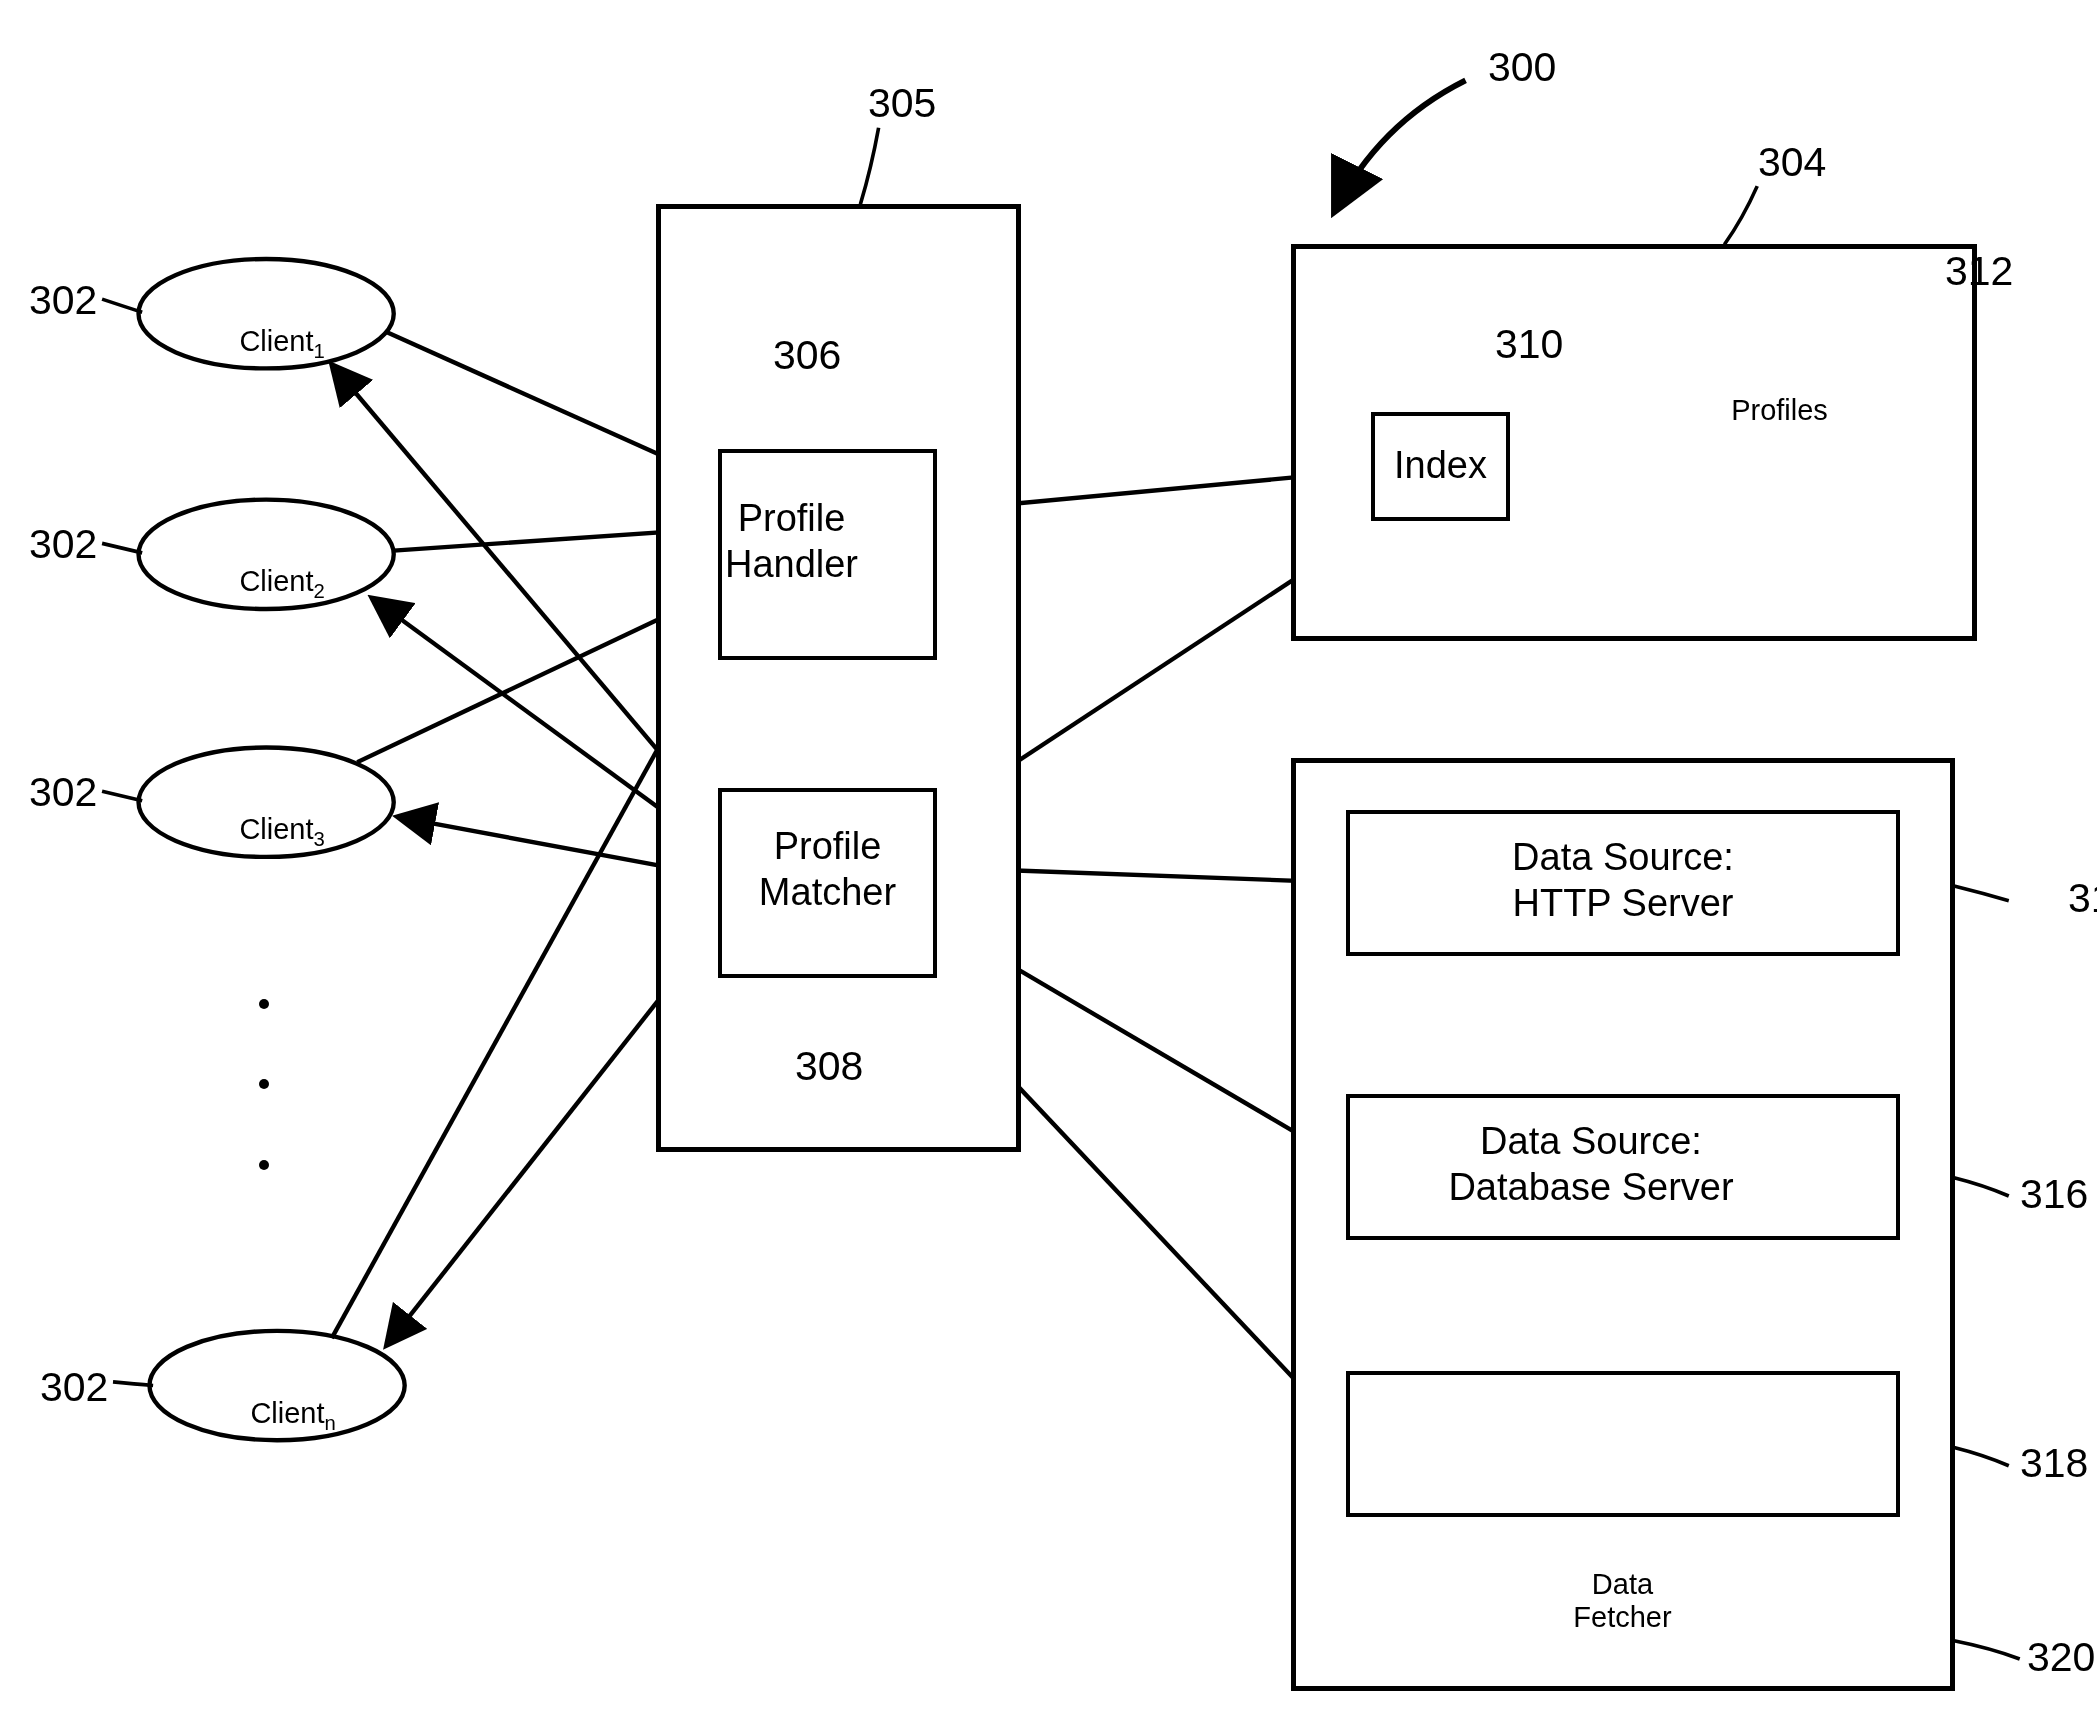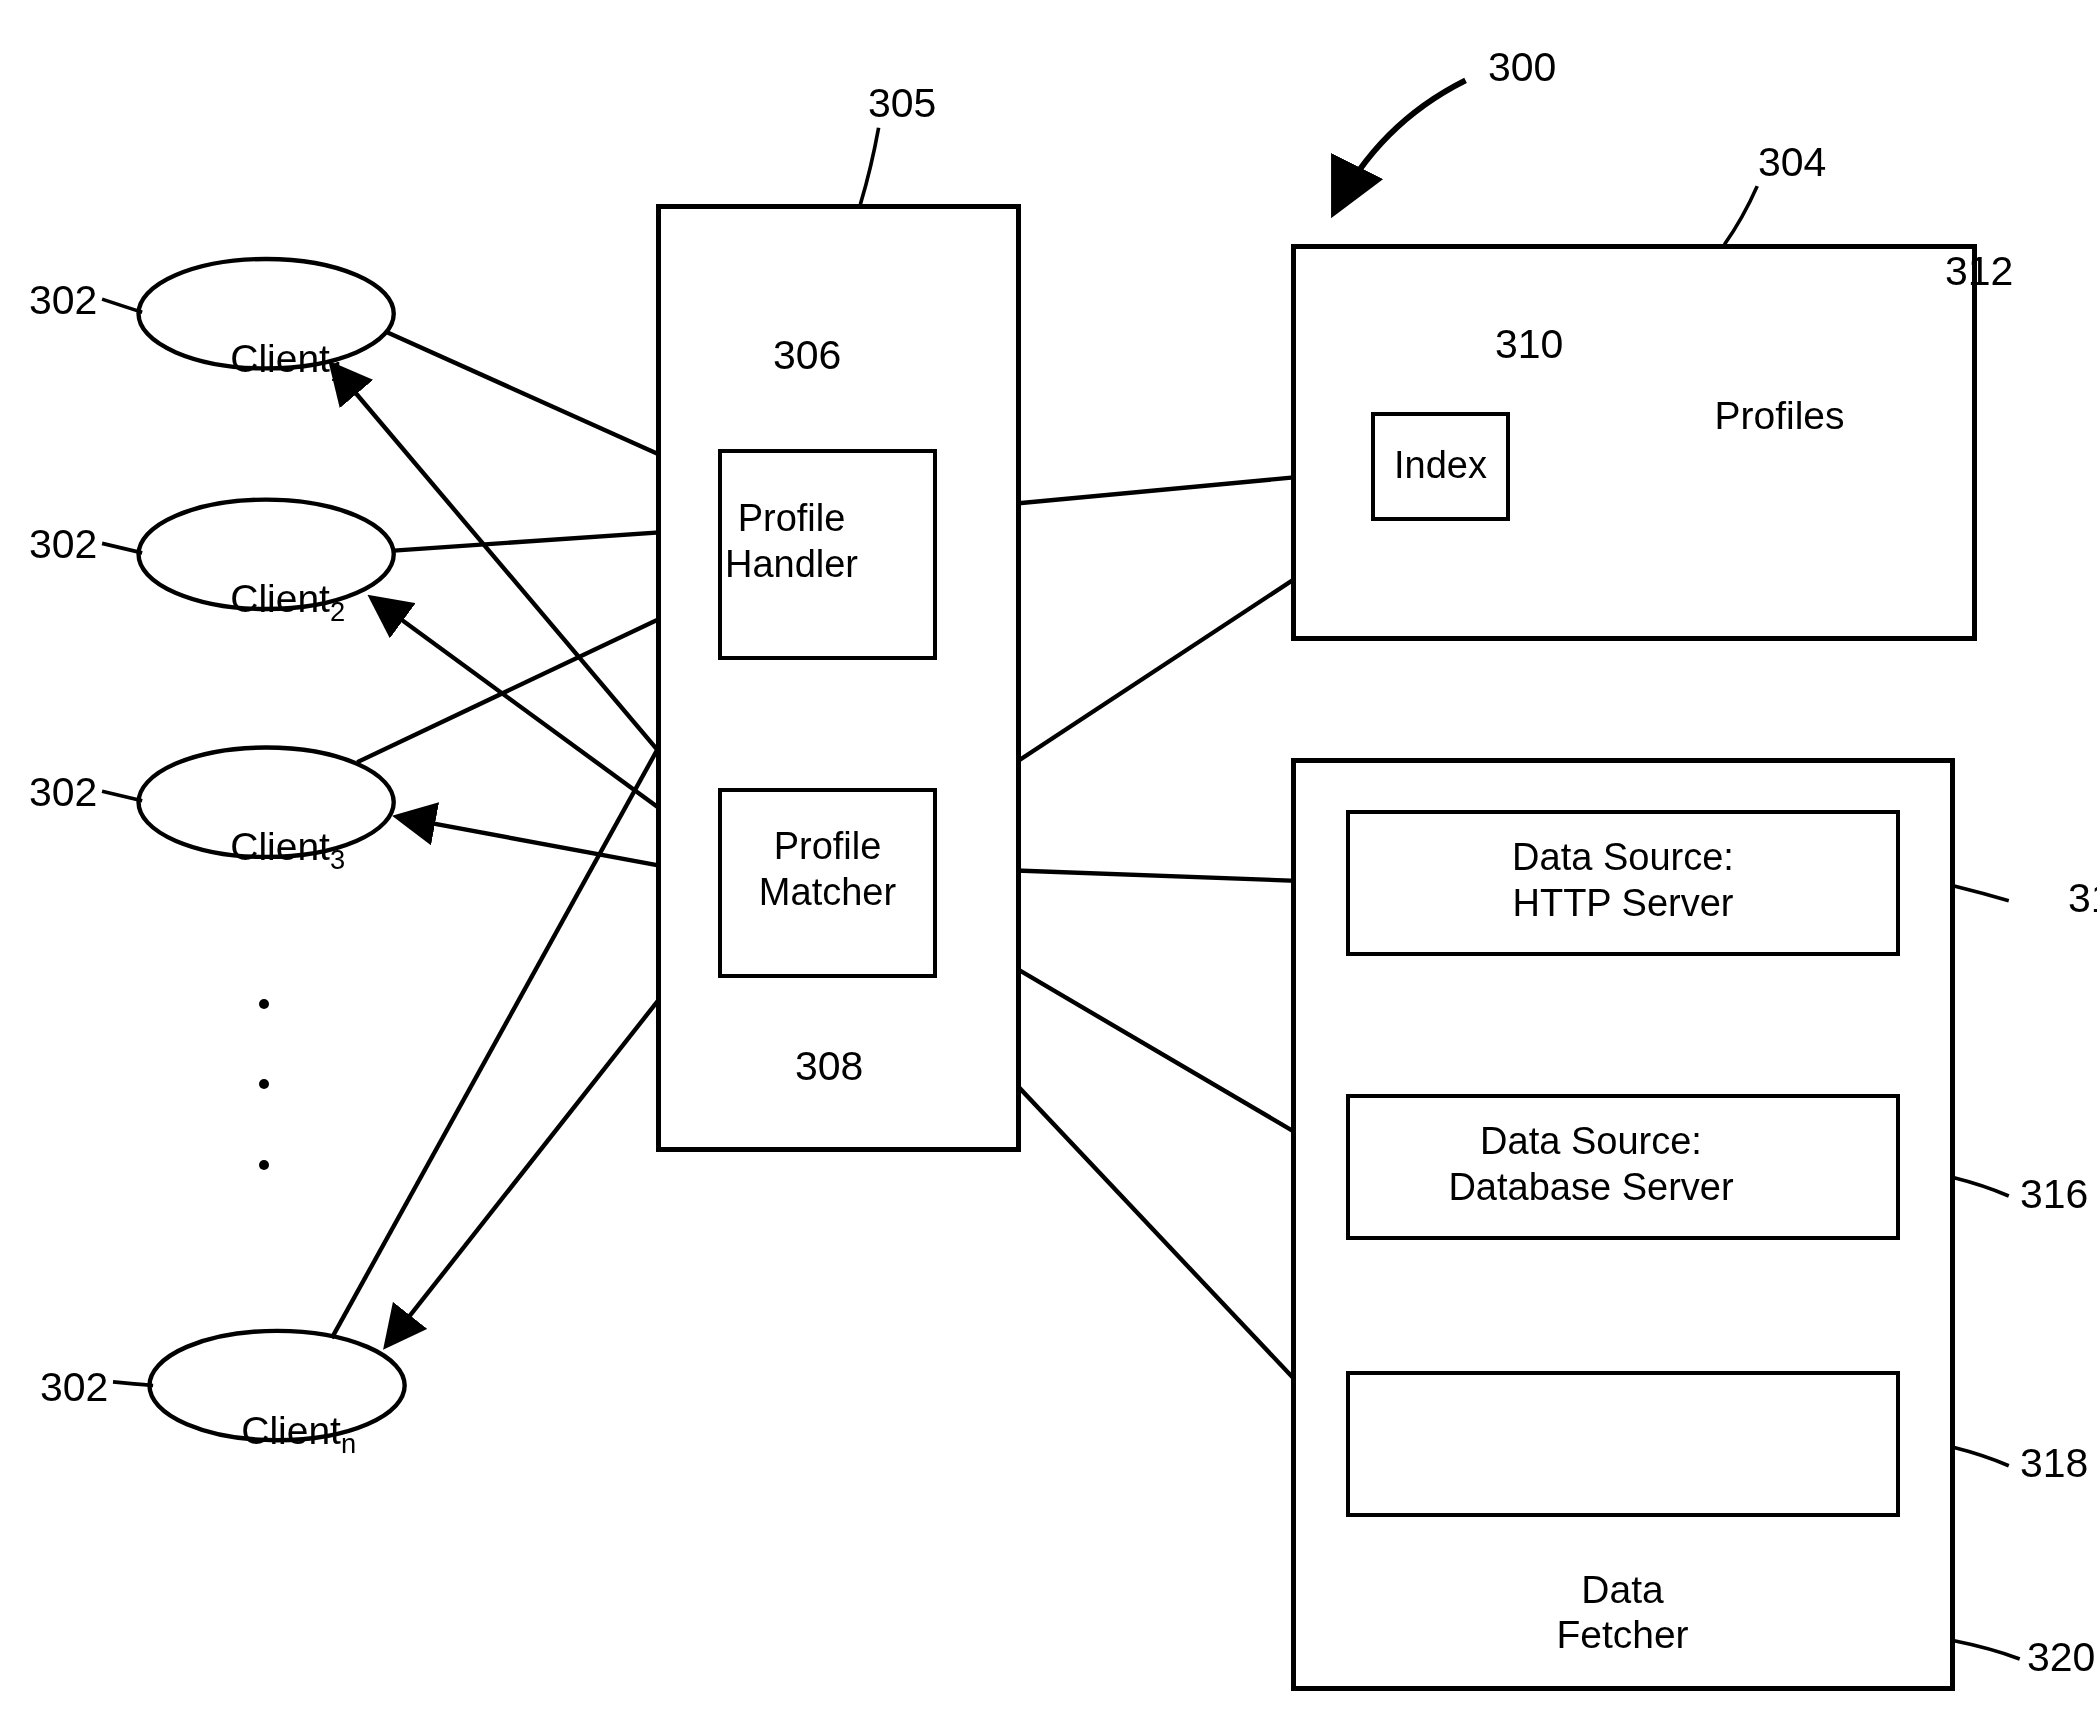--- a/index.html
+++ b/index.html
@@ -16,21 +16,21 @@
   }
   svg { position: absolute; left: 0; top: 0; }
   .box {
     position: absolute;
     border: 4.4px solid #000;
     background: #fff;
     box-sizing: border-box;
   }
   .label {
     position: absolute;
-    font-size: 39px;
+    font-size: 29px;
     line-height: 1.15;
     text-align: center;
     white-space: pre;
   }
   .refnum {
     position: absolute;
     font-size: 41px;
   }
   .boxlabel {
     position: absolute;

